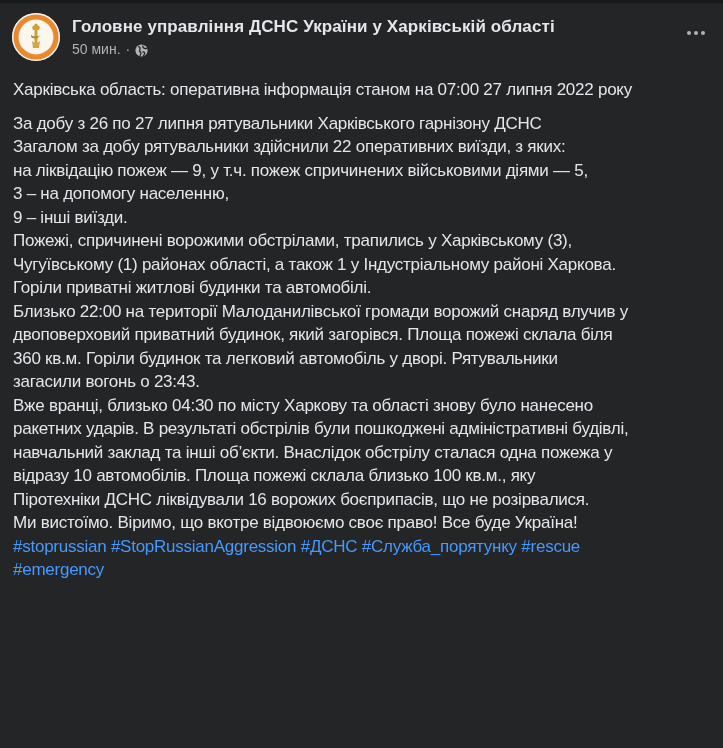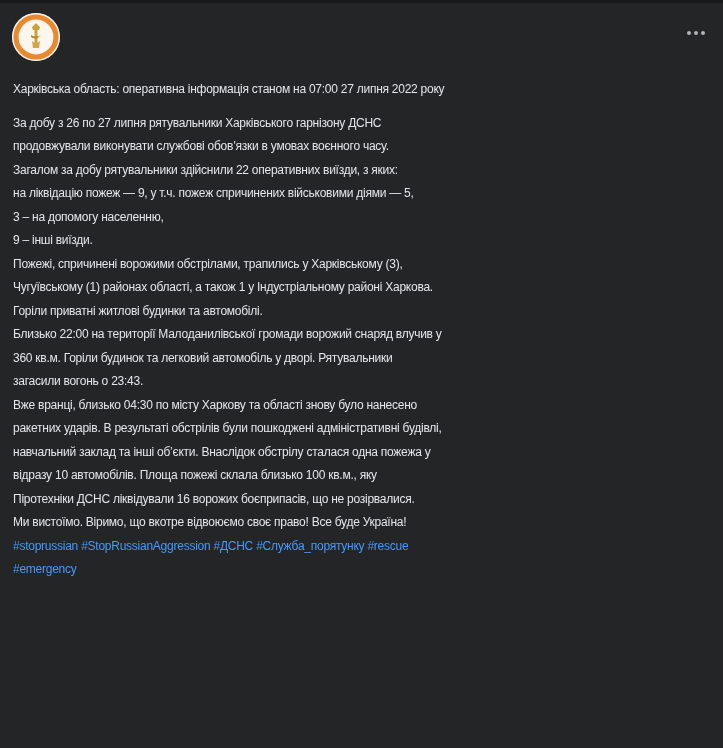--- a/index.html
+++ b/index.html
@@ -78,21 +78,21 @@
   .more-btn .d {
     width: 4px; height: 4px;
     border-radius: 50%;
     background: #b0b3b8;
   }
   .post-body {
     position: absolute;
     left: 13px; top: 78px;
     width: 700px;
     font-family: "Liberation Sans", sans-serif;
-    font-size: 12px;
+    font-size: 17px;
     line-height: 23.5px;
     color: #e4e6eb;
     letter-spacing: -0.25px;
   }
   .post-body .first {
     margin-bottom: 10px;
   }
   .post-body .line {
     white-space: nowrap;
   }
@@ -122,40 +122,53 @@
       <circle cx="24" cy="24" r="24" fill="#f2efe9"></circle>
       <circle cx="24" cy="24" r="20" fill="none" stroke="#e8892e" stroke-width="5"></circle>
       <circle cx="24" cy="24" r="16.5" fill="#fbf6ee"></circle>
       <path d="M20 14 q4 -5 8 0 l-1 3 h-6 z" fill="#c9a23a"></path>
       <circle cx="24" cy="12" r="1.6" fill="#c9a23a"></circle>
       <rect x="22.5" y="17" width="3" height="18" fill="#c9a23a"></rect>
       <path d="M19 22 q5 3 10 0 q-5 6 -10 2 z" fill="#b8862a"></path>
       <path d="M20 28 q4 4 8 0 l-1 7 h-6 z" fill="#d3a64a"></path>
     </svg>
   </div>
+  <div class="header-text">
+    <span class="page-name">Головне управління ДСНС України у Харківській області</span>
+    <div class="meta">
+      <span class="time">50 мин.</span>
+      <span class="dot">·</span>
+      <span class="globe">
+        <svg width="13" height="13" viewBox="0 0 16 16">
+          <circle cx="8" cy="8" r="7.5" fill="#b0b3b8"></circle>
+          <path d="M4 3 q3 1 2 4 q-1 2 1 3 q1 2 -1 4.5 M10 2 q-1 2 1 3 q2 1 4 0.5 M9 10 q2 -1 3 1 q0 2 -2 3.5" fill="none" stroke="#242526" stroke-width="1.6"></path>
+        </svg>
+      </span>
+    </div>
+  </div>
 </div>
 
 <div class="more-btn">
   <span class="d"></span>
   <span class="d"></span>
   <span class="d"></span>
 </div>
 
 <div class="post-body">
   <div class="line first">Харківська область: оперативна інформація станом на 07:00 27 липня 2022 року</div>
   <div class="line">За добу з 26 по 27 липня рятувальники Харківського гарнізону ДСНС</div>
-  <div class="line">продовжували виконувати службові обов’язки в умовах воєнного часу.</div>
   <div class="line">Загалом за добу рятувальники здійснили 22 оперативних виїзди, з яких:</div>
   <div class="line">на ліквідацію пожеж — 9, у т.ч. пожеж спричинених військовими діями — 5,</div>
   <div class="line">3 – на допомогу населенню,</div>
   <div class="line">9 – інші виїзди.</div>
   <div class="line">Пожежі, спричинені ворожими обстрілами, трапились у Харківському (3),</div>
   <div class="line">Чугуївському (1) районах області, а також 1 у Індустріальному районі Харкова.</div>
   <div class="line">Горіли приватні житлові будинки та автомобілі.</div>
   <div class="line">Близько 22:00 на території Малоданилівської громади ворожий снаряд влучив у</div>
+  <div class="line">двоповерховий приватний будинок, який загорівся. Площа пожежі склала біля</div>
   <div class="line">360 кв.м. Горіли будинок та легковий автомобіль у дворі. Рятувальники</div>
   <div class="line">загасили вогонь о 23:43.</div>
   <div class="line">Вже вранці, близько 04:30 по місту Харкову та області знову було нанесено</div>
   <div class="line">ракетних ударів. В результаті обстрілів були пошкоджені адміністративні будівлі,</div>
   <div class="line">навчальний заклад та інші об’єкти. Внаслідок обстрілу сталася одна пожежа у</div>
   <div class="line">відразу 10 автомобілів. Площа пожежі склала близько 100 кв.м., яку</div>
   <div class="line">Піротехніки ДСНС ліквідували 16 ворожих боєприпасів, що не розірвалися.</div>
   <div class="line">Ми вистоїмо. Віримо, що вкотре відвоюємо своє право! Все буде Україна!</div>
   <div class="line hashtags">
     <a>#stoprussian</a>

